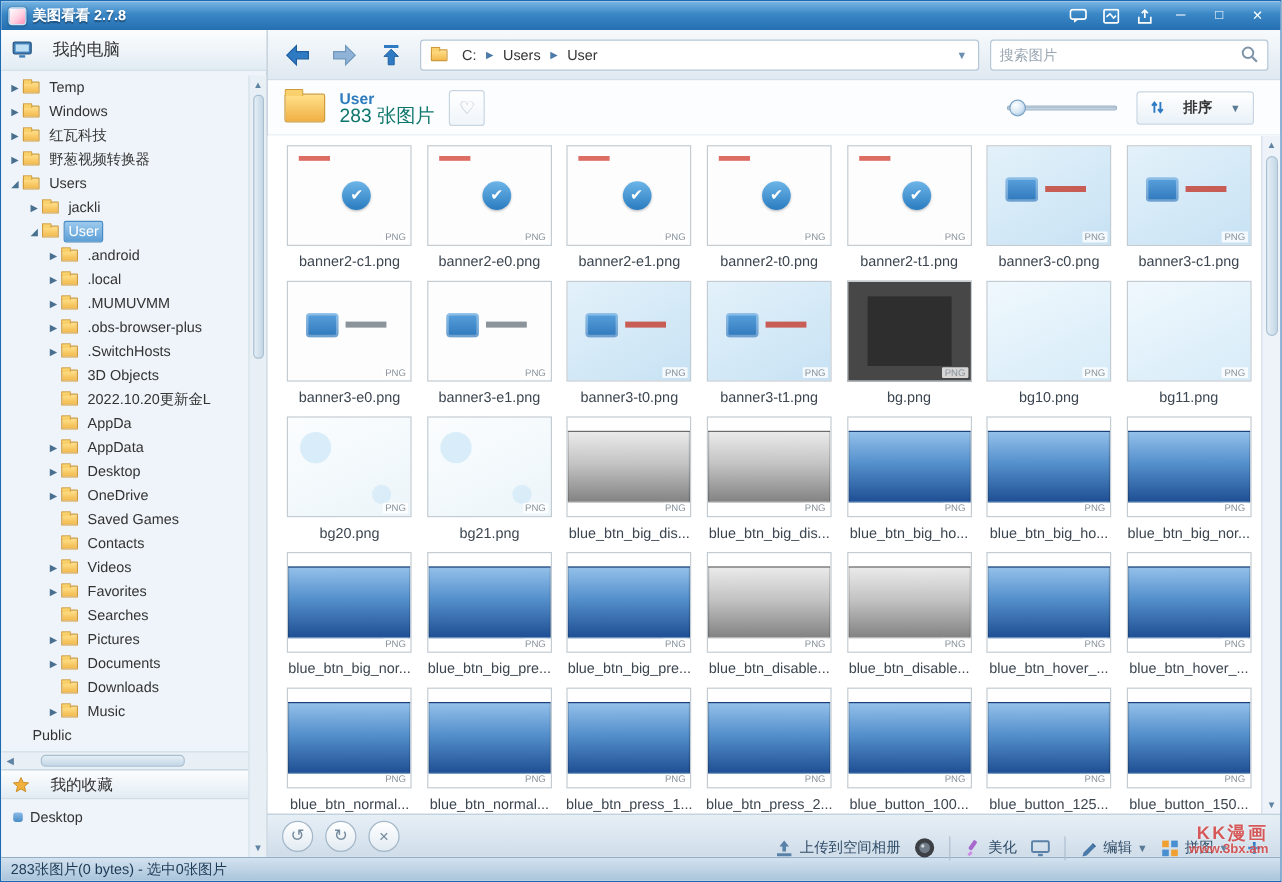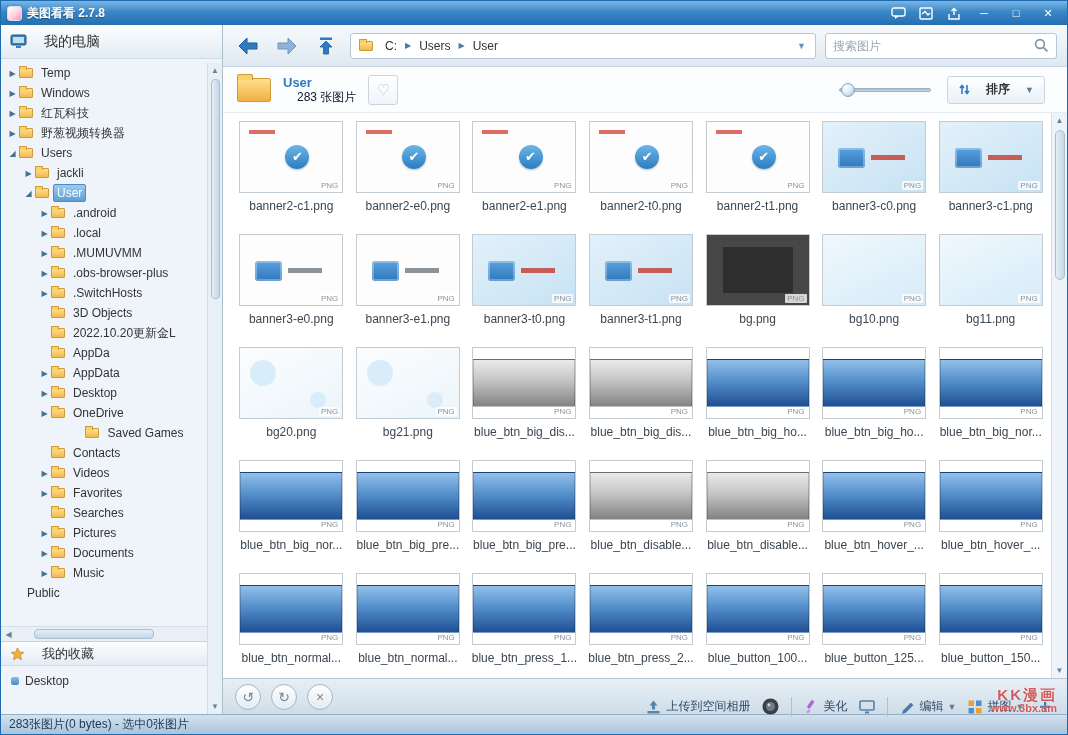--- a/index.html
+++ b/index.html
@@ -73,41 +73,41 @@
   .searchbox input { border:none; outline:none; flex:1; font-size:12px; color:#333; background:transparent; }
   .searchbox input::placeholder { color:#9aa7b3; }
 
   .info-bar { height:46px; flex:0 0 46px; background:#fbfdfe; border-bottom:1px solid #e2ebf2;
               display:flex; align-items:center; padding:0 14px; gap:12px; }
   .big-folder { width:34px; height:24px; background:linear-gradient(#ffe08a,#f0b044); border:1px solid #cf9b3a;
                 border-radius:2px; position:relative; }
   .big-folder::before { content:""; position:absolute; top:-5px; left:-1px; width:14px; height:5px;
                 background:#f8d06c; border:1px solid #cf9b3a; border-bottom:none; border-radius:2px 2px 0 0; }
   .info-title { color:#2d7bbd; font-weight:bold; font-size:13px; line-height:15px; }
-  .info-count { color:#0f172a; font-size:12px; line-height:15px;margin-left:14px; }
+  .info-count { color:#0f766e; font-size:16px; line-height:15px; }
   .heart-btn { width:30px; height:30px; border:1px solid #c9d6e2; border-radius:3px;
                background:linear-gradient(#fff,#f0f5fa); color:#aebdcb; font-size:15px;
                display:flex; align-items:center; justify-content:center; }
   .info-right { margin-left:auto; display:flex; align-items:center; gap:16px; padding-right:8px; }
   .slider { width:92px; height:14px; position:relative; }
   .slider-track { position:absolute; left:0; right:0; top:5px; height:4px;
                   background:linear-gradient(#9fb6c9,#cfdde9); border-radius:2px; border:1px solid #9db4c7; }
   .slider-thumb { position:absolute; left:2px; top:0; width:14px; height:14px; border-radius:50%;
                   background:radial-gradient(circle at 35% 30%, #ffffff, #d5e6f4 55%, #8fb4d4);
                   border:1px solid #7fa6c8; }
   .sort-btn { height:28px; border:1px solid #c9d6e2; border-radius:3px;
               background:linear-gradient(#ffffff,#e9f1f7); display:flex; align-items:center; gap:15px;
               padding:0 10px; font-size:12px; color:#333; font-weight:bold; }
 
   
   .grid-wrap { flex:1; position:relative; background:#fff; overflow:hidden; min-height:0; }
   .grid { position:absolute; top:0; left:0; right:16px; bottom:0; padding:8px 2px 0 10px;
           display:grid; grid-template-columns:repeat(7,1fr); grid-auto-rows:113px; }
   .thumb { display:flex; flex-direction:column; align-items:center; }
-  .thumb-img { width:104px; height:72px; border:1px solid #c3ccd3; background:#fff; position:relative; overflow:hidden;text-align:center; }
+  .thumb-img { width:104px; height:84px; border:1px solid #c3ccd3; background:#fff; position:relative; overflow:hidden;text-align:center; }
   .thumb-name { margin-top:6px; font-size:12px; color:#3c4650; max-width:114px; overflow:hidden; white-space:nowrap; }
   .png-badge { position:absolute; right:2px; bottom:2px; font-size:8px; color:#8a949c;
                background:rgba(255,255,255,.78); padding:0 2px; border-radius:1px; z-index:3; }
   
   .t-badge { background:#fdfdfd; }
   .t-badge::before { content:""; position:absolute; left:9px; top:8px; width:26px; height:4px; background:#d23b2e; opacity:.75; }
   .t-badge::after { content:"\2714"; position:absolute; left:56%; top:50%; transform:translate(-50%,-50%);
                     width:24px; height:24px; background:linear-gradient(#6db5e8,#2a7cc0); border-radius:50%;
                     color:#fff; font-size:13px; line-height:24px; text-align:center; box-shadow:0 1px 2px rgba(0,0,0,.25); }
   .t-banner-blue { background:linear-gradient(150deg,#e3f1fa,#c7e2f4); }
@@ -284,21 +284,21 @@
           <div class="tree-row" style="padding-left: 38px;">
             <span class="tree-arrow">▶</span>
             <span class="folder"></span>
             <span class="tree-label">Desktop</span>
           </div>
           <div class="tree-row" style="padding-left: 38px;">
             <span class="tree-arrow">▶</span>
             <span class="folder"></span>
             <span class="tree-label">OneDrive</span>
           </div>
-          <div class="tree-row" style="padding-left: 38px; justify-content: center;">
+          <div class="tree-row" style="padding-left: 38px;">
             <span class="tree-arrow"></span>
             <span class="folder"></span>
             <span class="tree-label">Saved Games</span>
           </div>
           <div class="tree-row" style="padding-left: 38px;">
             <span class="tree-arrow"></span>
             <span class="folder"></span>
             <span class="tree-label">Contacts</span>
           </div>
           <div class="tree-row" style="padding-left: 38px;">
@@ -318,20 +318,25 @@
           </div>
           <div class="tree-row" style="padding-left: 38px;">
             <span class="tree-arrow">▶</span>
             <span class="folder"></span>
             <span class="tree-label">Pictures</span>
           </div>
           <div class="tree-row" style="padding-left: 38px;">
             <span class="tree-arrow">▶</span>
             <span class="folder"></span>
             <span class="tree-label">Documents</span>
+          </div>
+          <div class="tree-row" style="padding-left: 38px;">
+            <span class="tree-arrow"></span>
+            <span class="folder"></span>
+            <span class="tree-label">Downloads</span>
           </div>
           <div class="tree-row" style="padding-left: 38px;">
             <span class="tree-arrow">▶</span>
             <span class="folder"></span>
             <span class="tree-label">Music</span>
           </div>
           <div class="tree-row" style="padding-left: 22px;">
             <span class="tree-label">Public</span>
           </div>
         </div>

